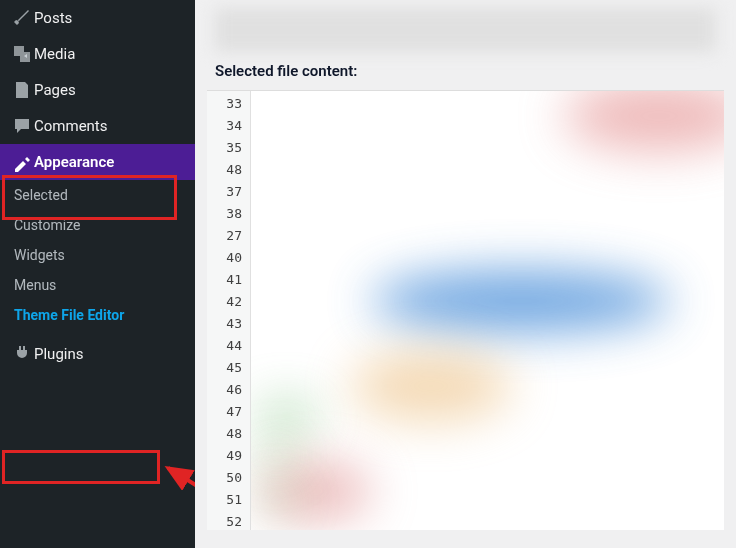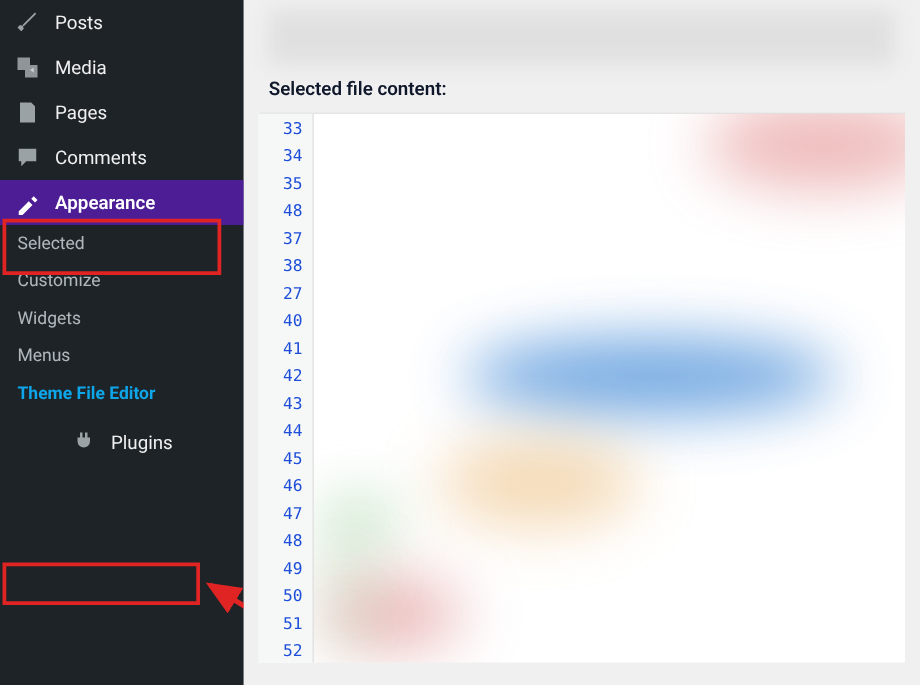--- a/index.html
+++ b/index.html
@@ -18,21 +18,21 @@
     background: #1d2327;
     color: #f0f0f1;
   }
   .menu-item {
     display: flex;
     align-items: center;
     padding: 8px 12px;
     color: #f0f0f1;
     font-size: 15px;
     cursor: pointer;
-    gap: 12px;
+    gap: 2px;
     position: relative;
   }
   .menu-item.active {
     background: #4c1d95;
     color: #fff;
     font-weight: 600;
   }
   .menu-item.active::after {
     content: "";
     position: absolute;
@@ -87,21 +87,21 @@
     position: relative;
     display: flex;
     margin: 0 0 0 0;
     background: #fff;
     border-top: 1px solid #ddd;
     height: 440px;
   }
   .line-numbers {
     width: 44px;
     background: #f6f7f7;
-    color: #1d4ed8;
+    color: #404040;
     font-family: Menlo, Consolas, monospace;
     font-size: 13px;
     text-align: right;
     padding: 2px 8px 2px 0;
     border-right: 1px solid #e0e0e0;
   }
   .line-numbers div { height: 22px; line-height: 22px; }
   .code-blur {
     flex: 1;
     position: relative;
@@ -168,21 +168,21 @@
     </span>
     <span>Appearance</span>
   </div>
 
   <div class="submenu-item">Selected</div>
   <div class="submenu-item">Customize</div>
   <div class="submenu-item">Widgets</div>
   <div class="submenu-item">Menus</div>
   <div class="submenu-item current">Theme File Editor</div>
 
-  <div class="menu-item" style="margin-top:6px;justify-content:center;">
+  <div class="menu-item" style="margin-top:6px;">
     <span class="menu-icon">
       <svg viewBox="0 0 20 20">
           <path d="M7 2v4H5v3a5 5 0 0010 0V6h-2V2h-2v4H9V2z M10 14v4"></path>
         </svg>
     </span>
     <span>Plugins</span>
   </div>
 
 </div>
 

